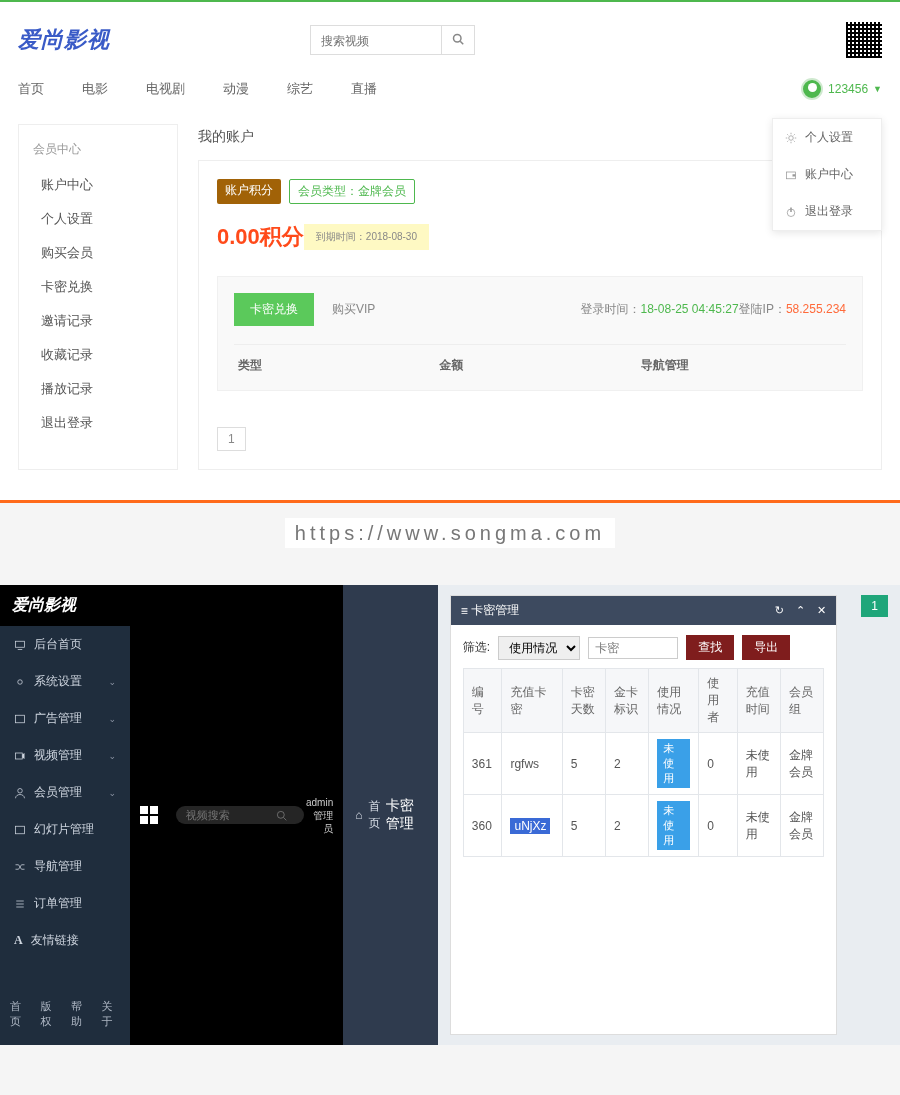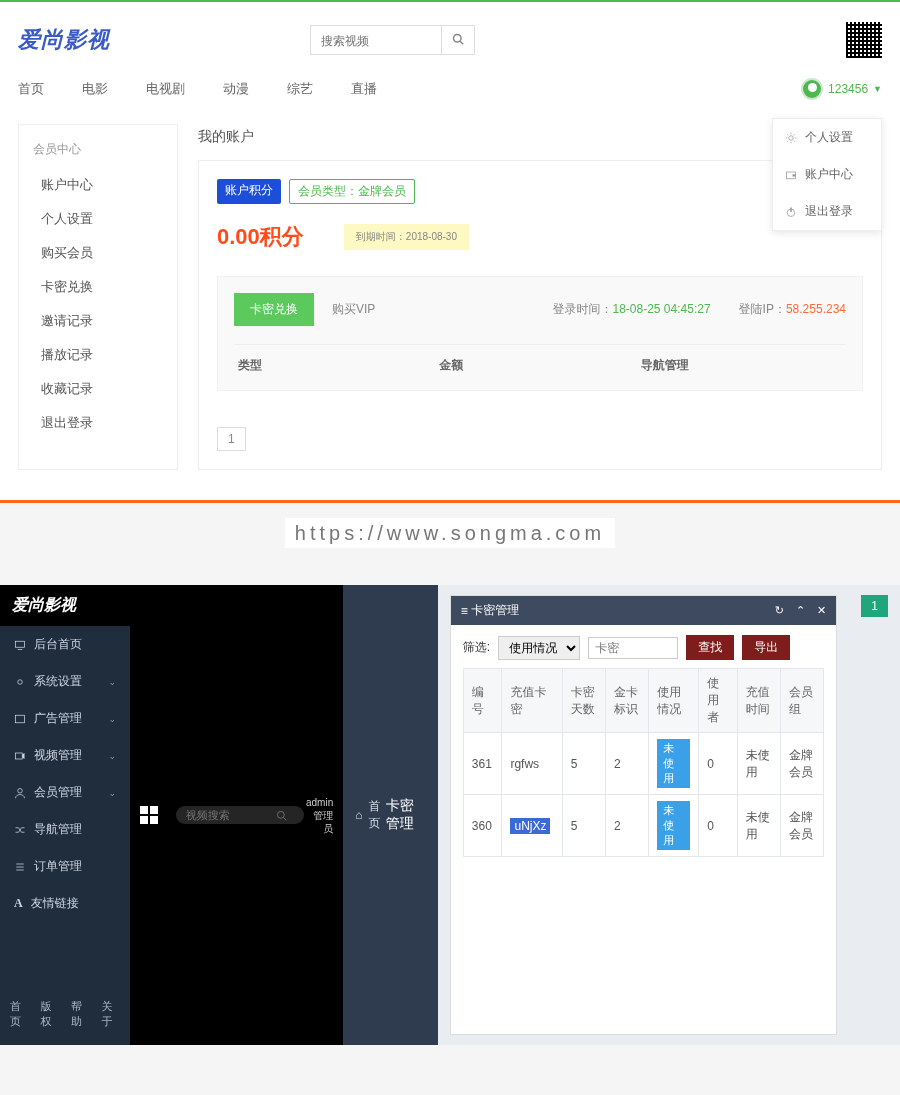--- a/index.html
+++ b/index.html
@@ -24,31 +24,31 @@
 
 .body-row{display:flex;gap:20px;padding-top:12px;position:relative}
 .sidebar{width:160px;background:#fff;border:1px solid #eee;padding:12px 0;font-size:13px}
 .sidebar .sh{padding:4px 14px 10px;color:#999;font-size:12px}
 .sidebar .si{padding:8px 22px;color:#555;cursor:pointer}
 
 .main{flex:1;position:relative}
 .main h3{font-size:14px;font-weight:normal;color:#555;padding:4px 0 14px}
 .card{background:#fff;border:1px solid #eee;padding:18px}
 .badges{display:flex;gap:8px;margin-bottom:18px}
-.badge{background:#1d4ed8;color:#fff;font-size:12px;padding:3px 8px;border-radius:2px}
+.badge{background:#a16207;color:#fff;font-size:12px;padding:3px 8px;border-radius:2px}
 .badge.outline{background:#fff;color:#4eb84e;border:1px solid #4eb84e}
-.pointsrow{display:flex;align-items:center;gap:40px;margin-bottom:24px}
+.pointsrow{display:flex;align-items:center;margin-bottom:24px}
 .points{color:#ff4a1a;font-size:22px;font-weight:bold}
 .expire{background:#fef9c3;color:#888;font-size:10px;padding:6px 12px}
 
 .subcard{background:#f9f9f9;border:1px solid #f0f0f0;padding:16px;margin-bottom:16px}
 .subrow{display:flex;align-items:center;font-size:12px}
 .btn-g{background:#5bc95b;color:#fff;border:none;padding:8px 16px;font-size:12px;margin-right:18px;cursor:pointer}
 .lnk{color:#888;cursor:pointer}
-.meta{margin-left:auto;display:flex;gap:28px;color:#888}
+.meta{margin-left:auto;display:flex;gap:0;color:#888}
 .meta .v{color:#4eb84e}
 .meta .ip{color:#ff6a3a}
 
 .tblhdr{display:flex;border-top:1px solid #eee;padding:12px 4px 0;font-size:12px;color:#666;font-weight:bold}
 .tblhdr div{flex:1}
 
 .pager{margin-top:36px}
 .pgbtn{display:inline-block;border:1px solid #ddd;padding:4px 10px;font-size:12px;color:#888}
 
 .dropdown{position:absolute;right:0;top:-6px;background:#fff;border:1px solid #eee;box-shadow:0 2px 8px rgba(0,0,0,.1);width:110px;font-size:12px;z-index:5}
@@ -133,22 +133,22 @@
 
   <div class="body-row">
 
     <div class="sidebar">
       <div class="sh">会员中心</div>
       <div class="si">账户中心</div>
       <div class="si">个人设置</div>
       <div class="si">购买会员</div>
       <div class="si">卡密兑换</div>
       <div class="si">邀请记录</div>
+      <div class="si">收藏记录</div>
       <div class="si">播放记录</div>
-      <div class="si">收藏记录</div>
       <div class="si">退出登录</div>
     </div>
 
     <div class="main">
 
       <div class="dropdown">
         <div class="di">
           <svg class="ic" viewBox="0 0 16 16">
               <circle cx="8" cy="8" r="3" fill="none" stroke="#999"></circle>
               <path d="M8 1v2M8 13v2M1 8h2M13 8h2M3 3l1.4 1.4M11.6 11.6L13 13M3 13l1.4-1.4M11.6 4.4L13 3" stroke="#999"></path>
@@ -246,20 +246,26 @@
         <span>视频管理</span>
         <span class="chev">⌄</span>
       </div>
     <div class="ai">
         <svg class="sideicon" viewBox="0 0 16 16">
           <circle cx="8" cy="5" r="3" fill="none" stroke="#cfd6e0"></circle>
           <path d="M2 15c0-3 3-5 6-5s6 2 6 5" fill="none" stroke="#cfd6e0"></path>
         </svg>
         <span>会员管理</span>
         <span class="chev">⌄</span>
+      </div>
+    <div class="ai">
+        <svg class="sideicon" viewBox="0 0 16 16">
+          <rect x="2" y="3" width="12" height="10" fill="none" stroke="#cfd6e0"></rect>
+        </svg>
+        <span>幻灯片管理</span>
       </div>
     <div class="ai">
         <svg class="sideicon" viewBox="0 0 16 16">
           <path d="M2 5l4 0l4 6l4 0M2 11l4 0l4-6l4 0" fill="none" stroke="#cfd6e0"></path>
         </svg>
         <span>导航管理</span>
       </div>
     <div class="ai">
         <svg class="sideicon" viewBox="0 0 16 16">
           <line x1="3" y1="4" x2="13" y2="4" stroke="#cfd6e0"></line>

